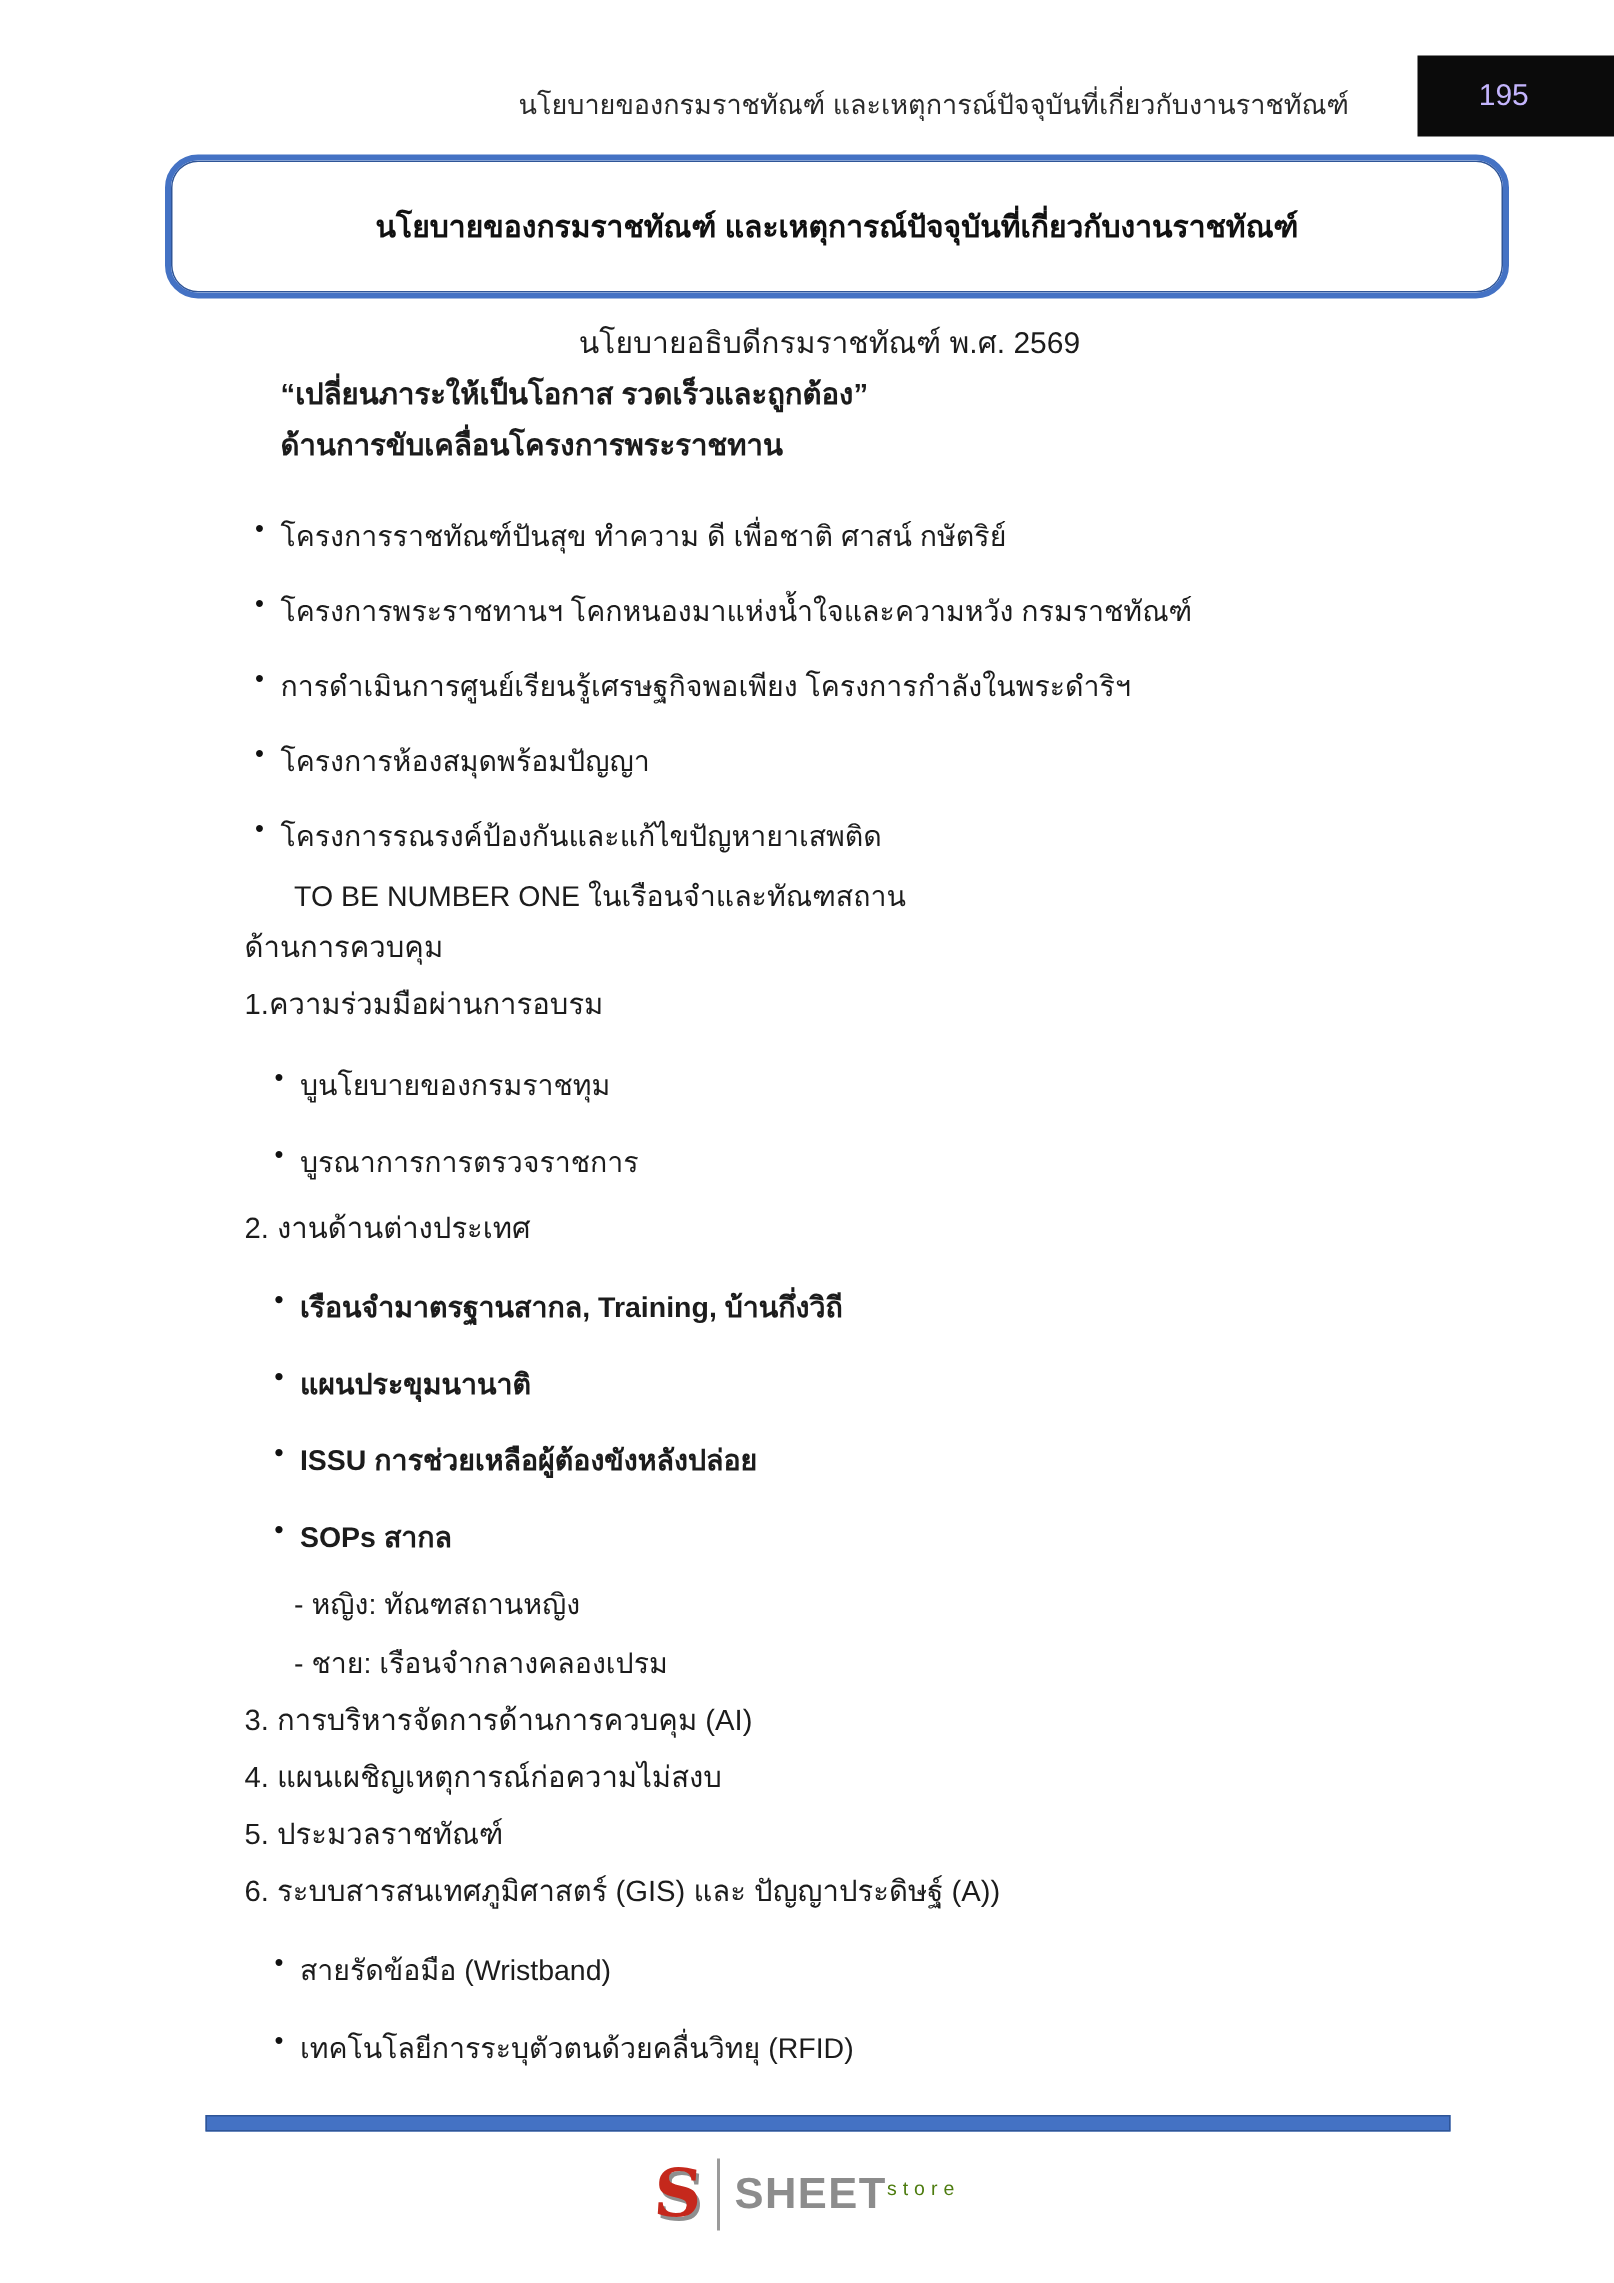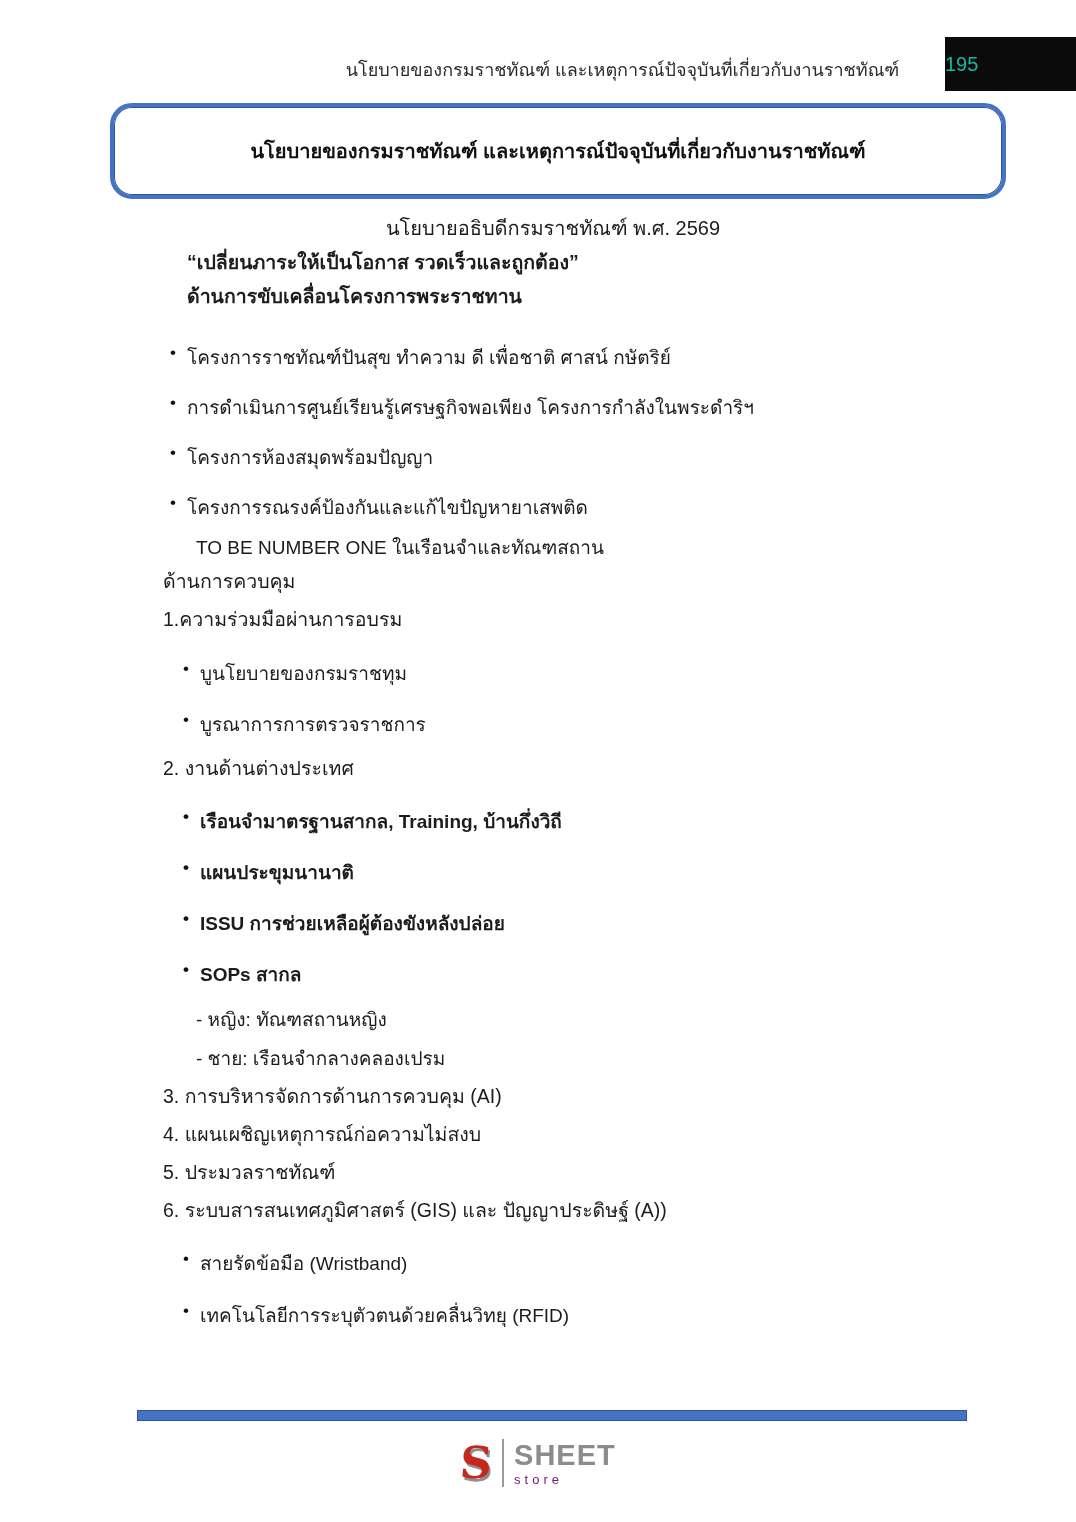--- a/index.html
+++ b/index.html
@@ -8,22 +8,22 @@
     font-family:"Liberation Sans", sans-serif; color:#1c1c1c; overflow:hidden;
   }
 
   
   .running-head {
     position:absolute; top:55px; left:300px; width:645px;
     text-align:center; font-size:18px; color:#2a2a2a;
   }
   .page-badge {
     position:absolute; top:37px; right:0; width:131px; height:54px;
-    background:#0b0b0b; color:#14b8a6;
-    display:flex; align-items:center; justify-content:flex-start;
+    background:#0b0b0b; color:#c4b5fd;
+    display:flex; align-items:center; justify-content:center;
     padding-right:16px; box-sizing:border-box; font-size:20px;
   }
 
   
   .title-box {
     position:absolute; top:103px; left:110px; width:888px; height:88px;
     border:4px solid #4472C4; border-radius:22px; background:#ffffff;
     box-shadow:0 0 0 1px #2F5597 inset;
     display:flex; align-items:center; justify-content:center;
   }
@@ -59,26 +59,26 @@
   .logo {
     position:absolute; top:1430px; left:0; width:1076px; height:66px;
     display:flex; align-items:center; justify-content:center; gap:10px;
   }
   .logo-s {
     font-size:44px; font-weight:900; color:#c5281c; line-height:1;
     text-shadow:2px 3px 0 #8f8f8f; font-family:"DejaVu Serif", serif;
     transform:skewX(-4deg);
   }
   .logo-divider { width:2px; height:48px; background:#9b9b9b; }
-  .logo-text { display:flex; flex-direction:column; line-height:1; }
+  .logo-text { display:flex; flex-direction:row; line-height:1; }
   .logo-name {
     font-size:29px; font-weight:bold; color:#8c8c8c; letter-spacing:1px;
   }
   .logo-sub {
-    font-size:13px; color:#701a75; letter-spacing:4px; margin-top:3px;
+    font-size:13px; color:#4d7c0f; letter-spacing:4px; margin-top:3px;
   }
 </style>
 </head>
 <body>
 
 <div class="page">
 
   <div class="running-head">นโยบายของกรมราชทัณฑ์ และเหตุการณ์ปัจจุบันที่เกี่ยวกับงานราชทัณฑ์</div>
   <div class="page-badge">
     <span>195</span>
@@ -89,20 +89,21 @@
   </div>
 
   <div class="content">
 
     <div class="center-heading">นโยบายอธิบดีกรมราชทัณฑ์ พ.ศ. 2569</div>
     <div class="line-b">“เปลี่ยนภาระให้เป็นโอกาส รวดเร็วและถูกต้อง”</div>
     <div class="line-b">ด้านการขับเคลื่อนโครงการพระราชทาน</div>
 
     <div class="bullets grp1">
       <div class="bullet">โครงการราชทัณฑ์ปันสุข ทำความ ดี เพื่อชาติ ศาสน์ กษัตริย์</div>
+      <div class="bullet">โครงการพระราชทานฯ โคกหนองมาแห่งน้ำใจและความหวัง กรมราชทัณฑ์</div>
       <div class="bullet">การดำเมินการศูนย์เรียนรู้เศรษฐกิจพอเพียง โครงการกำลังในพระดำริฯ</div>
       <div class="bullet">โครงการห้องสมุดพร้อมปัญญา</div>
       <div class="bullet">โครงการรณรงค์ป้องกันและแก้ไขปัญหายาเสพติด</div>
     </div>
     <div class="cont-line">TO BE NUMBER ONE ในเรือนจำและทัณฑสถาน</div>
 
     <div class="line-h">ด้านการควบคุม</div>
     <div class="line-h">1.ความร่วมมือผ่านการอบรม</div>
 
     <div class="bullets grp2" style="margin-top:9px;">

